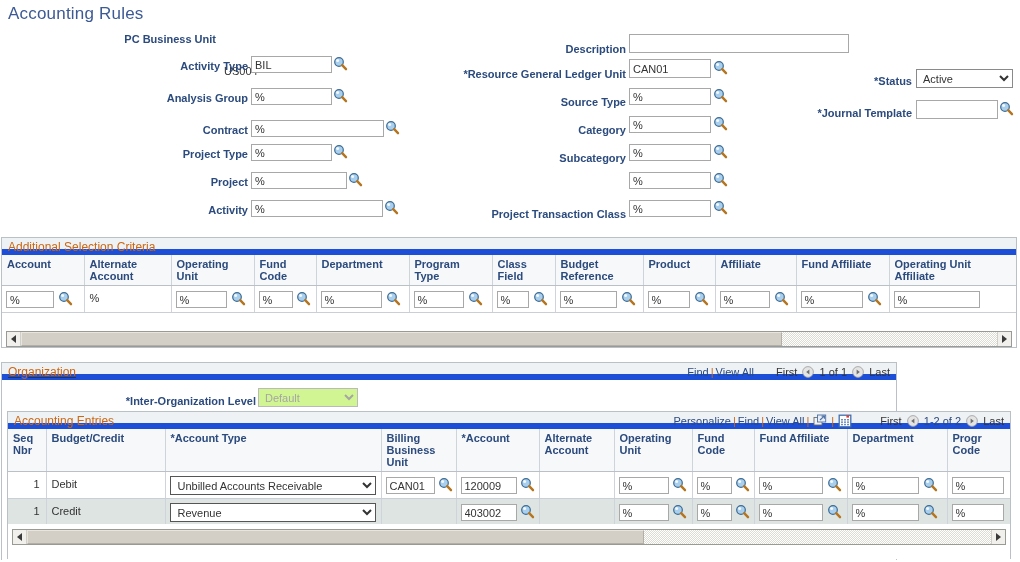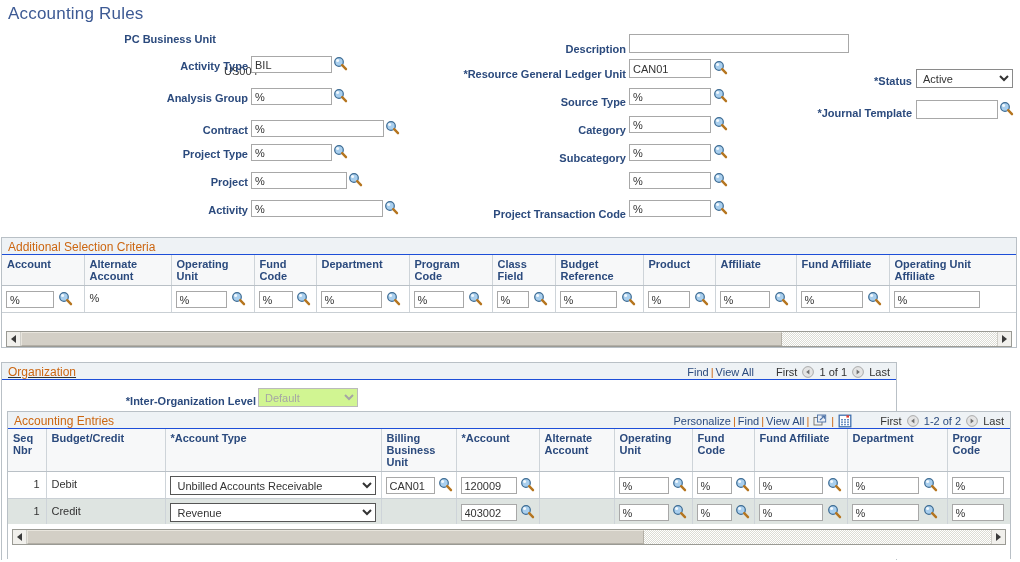--- a/index.html
+++ b/index.html
@@ -51,21 +51,21 @@
   .mag svg { display: block; }
 
   
   .panel {
     position: absolute;
     border: 1px solid #b9c0c6;
     background: #ffffff;
   }
   .panel-hd {
     height: 17px; background: #eef2f5;
-    border-bottom: 1px solid #1d4ed8;
+    border-bottom: 6px solid #1d4ed8;
     color: #cc6611; font-size: 12px;
     padding: 1px 0 0 6px; line-height: 16px;
     white-space: nowrap;
   }
 
   
   table.grid { border-collapse: collapse; table-layout: fixed; }
   table.grid th {
     background: #f7f8f9;
     border-right: 1px solid #ced4d9;
@@ -258,21 +258,21 @@
 
   <input class="tb" style="left: 629px; top: 172px; width: 82px;" value="%">
   <span class="mag" style="left:713px; top:172px;">
     <svg width="15" height="15" viewBox="0 0 15 15">
         <circle cx="6" cy="6" r="4.3" fill="#a9cfee" stroke="#3c6b93" stroke-width="1.2"></circle>
         <circle cx="4.6" cy="4.6" r="1.5" fill="#ffffff" opacity=".85"></circle>
         <line x1="9.2" y1="9.2" x2="13" y2="13.2" stroke="#b5751f" stroke-width="2.4" stroke-linecap="round"></line>
       </svg>
   </span>
 
-  <div class="flbl" style="left:420px; top:207px; width:206px;">Project Transaction Code</div>
+  <div class="flbl" style="left:420px; top:207px; width:206px;">Project Transaction Class</div>
   <input class="tb" style="left: 629px; top: 200px; width: 82px;" value="%">
   <span class="mag" style="left:713px; top:200px;">
     <svg width="15" height="15" viewBox="0 0 15 15">
         <circle cx="6" cy="6" r="4.3" fill="#a9cfee" stroke="#3c6b93" stroke-width="1.2"></circle>
         <circle cx="4.6" cy="4.6" r="1.5" fill="#ffffff" opacity=".85"></circle>
         <line x1="9.2" y1="9.2" x2="13" y2="13.2" stroke="#b5751f" stroke-width="2.4" stroke-linecap="round"></line>
       </svg>
   </span>
 
   <div class="flbl" style="left:800px; top:74px; width:112px;">*Status</div>
@@ -307,21 +307,21 @@
             <col style="width:93px">
             <col style="width:127px">
         </colgroup>
         <thead>
           <tr>
             <th>Account</th>
             <th>Alternate Account</th>
             <th>Operating Unit</th>
             <th>Fund Code</th>
             <th>Department</th>
-            <th>Program Code</th>
+            <th>Program Type</th>
             <th>Class Field</th>
             <th>Budget Reference</th>
             <th>Product</th>
             <th>Affiliate</th>
             <th>Fund Affiliate</th>
             <th style="border-right:none;">Operating Unit Affiliate</th>
           </tr>
         </thead>
         <tbody>
           <tr>

